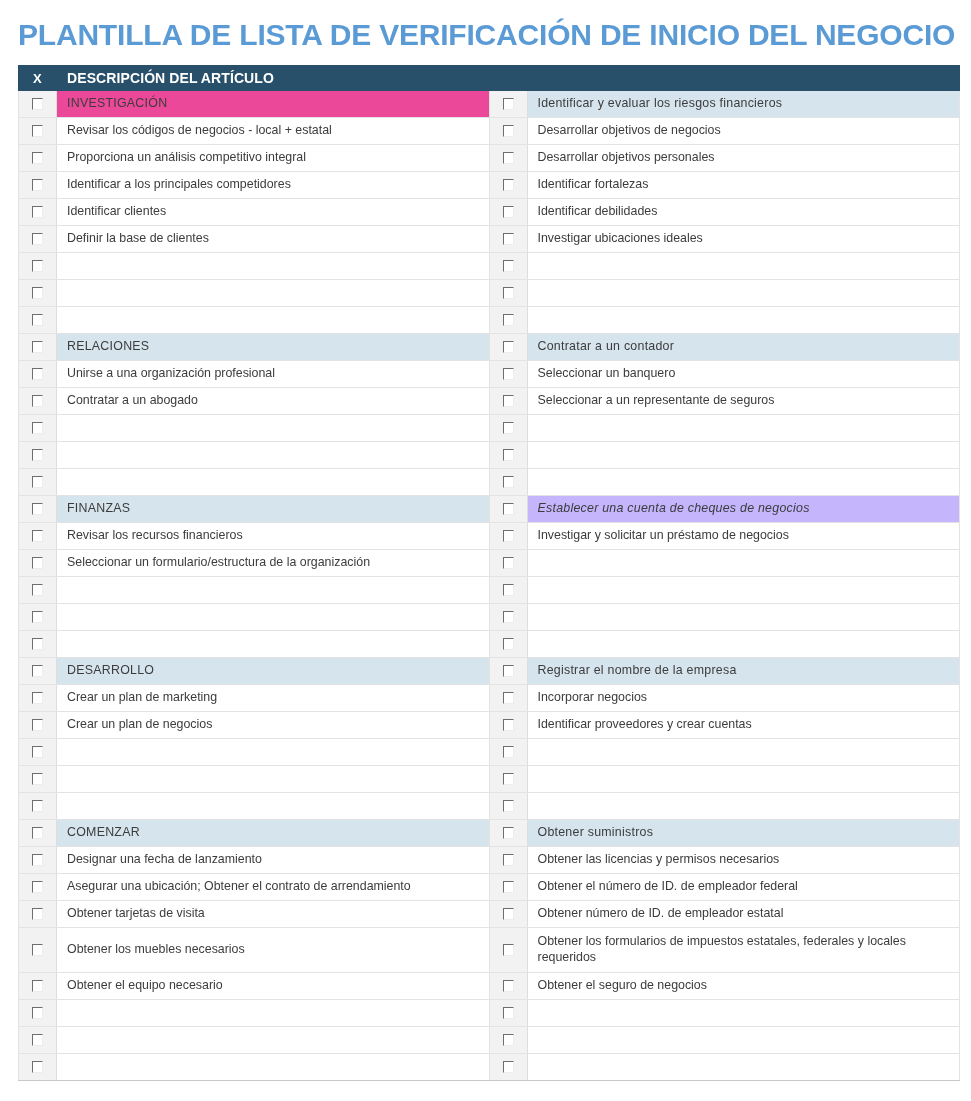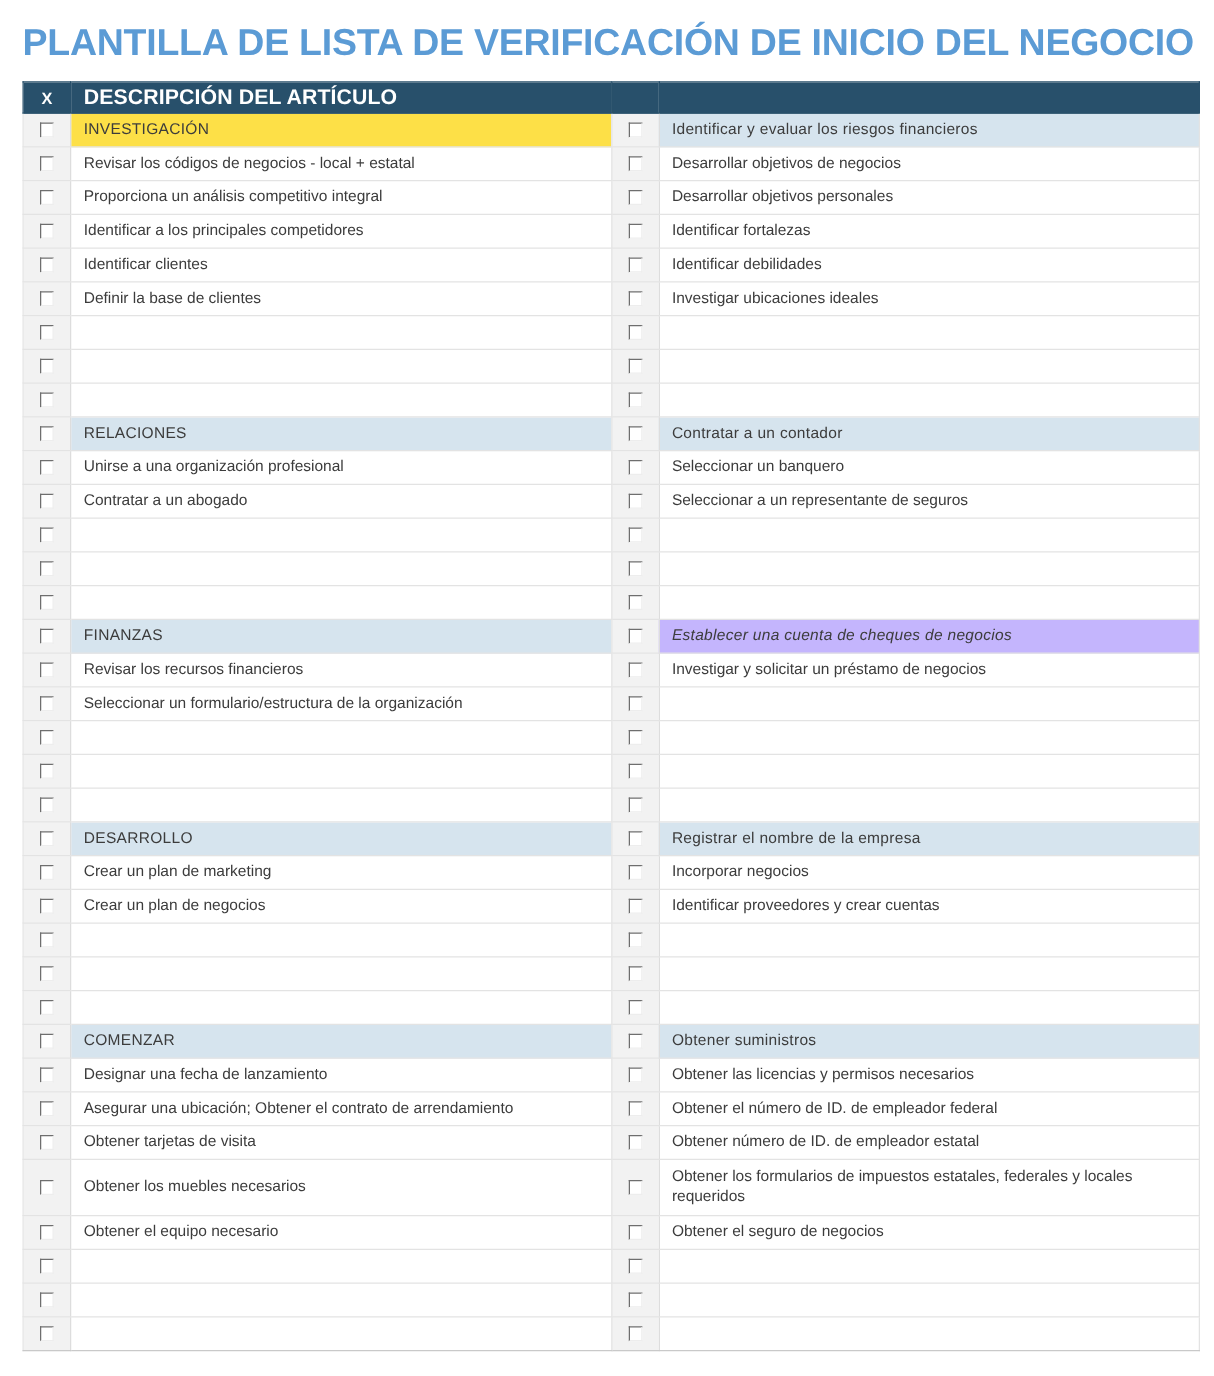--- a/index.html
+++ b/index.html
@@ -49,21 +49,21 @@
     width: 941px;
     background: #ffffff;
   }
 
   table.checklist col.c-check { width: 38px; }
   table.checklist col.c-desc  { width: 432.5px; }
 
   thead th {
     background: #28506b;
     color: #ffffff;
-    font-size: 17px;
+    font-size: 14px;
     font-weight: bold;
     text-align: left;
     height: 24px;
     padding: 0 0 0 10px;
     border: 1px solid #28506b;
     letter-spacing: 0.1px;
     font-family: "Liberation Sans", sans-serif;
     vertical-align: middle;
   }
   thead th.th-x {
@@ -157,21 +157,21 @@
         <tr>
           <th class="th-x">X</th>
           <th>DESCRIPCIÓN DEL ARTÍCULO</th>
           <th class="th-x"></th>
           <th></th>
         </tr>
       </thead>
       <tbody id="checklist-body">
           <tr class="section">
             <td class="cell-check"><span class="cb"></span></td>
-            <td class="cell-desc is-section" style="background: #fde047;">INVESTIGACIÓN</td>
+            <td class="cell-desc is-section" style="background: #ec4899;">INVESTIGACIÓN</td>
             <td class="cell-check"><span class="cb"></span></td>
             <td class="cell-desc" style="background: rgb(214, 228, 238);">Identificar y evaluar los riesgos financieros</td>
           </tr>
           <tr>
             <td class="cell-check"><span class="cb"></span></td>
             <td class="cell-desc">Revisar los códigos de negocios - local + estatal</td>
             <td class="cell-check"><span class="cb"></span></td>
             <td class="cell-desc">Desarrollar objetivos de negocios</td>
           </tr>
           <tr>

